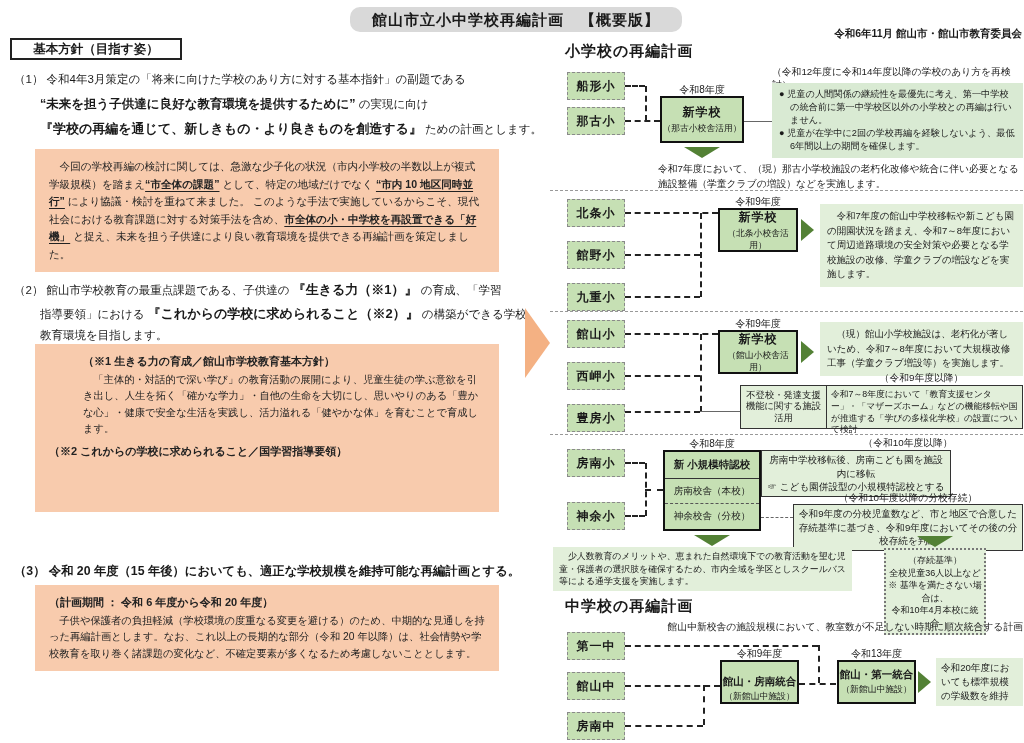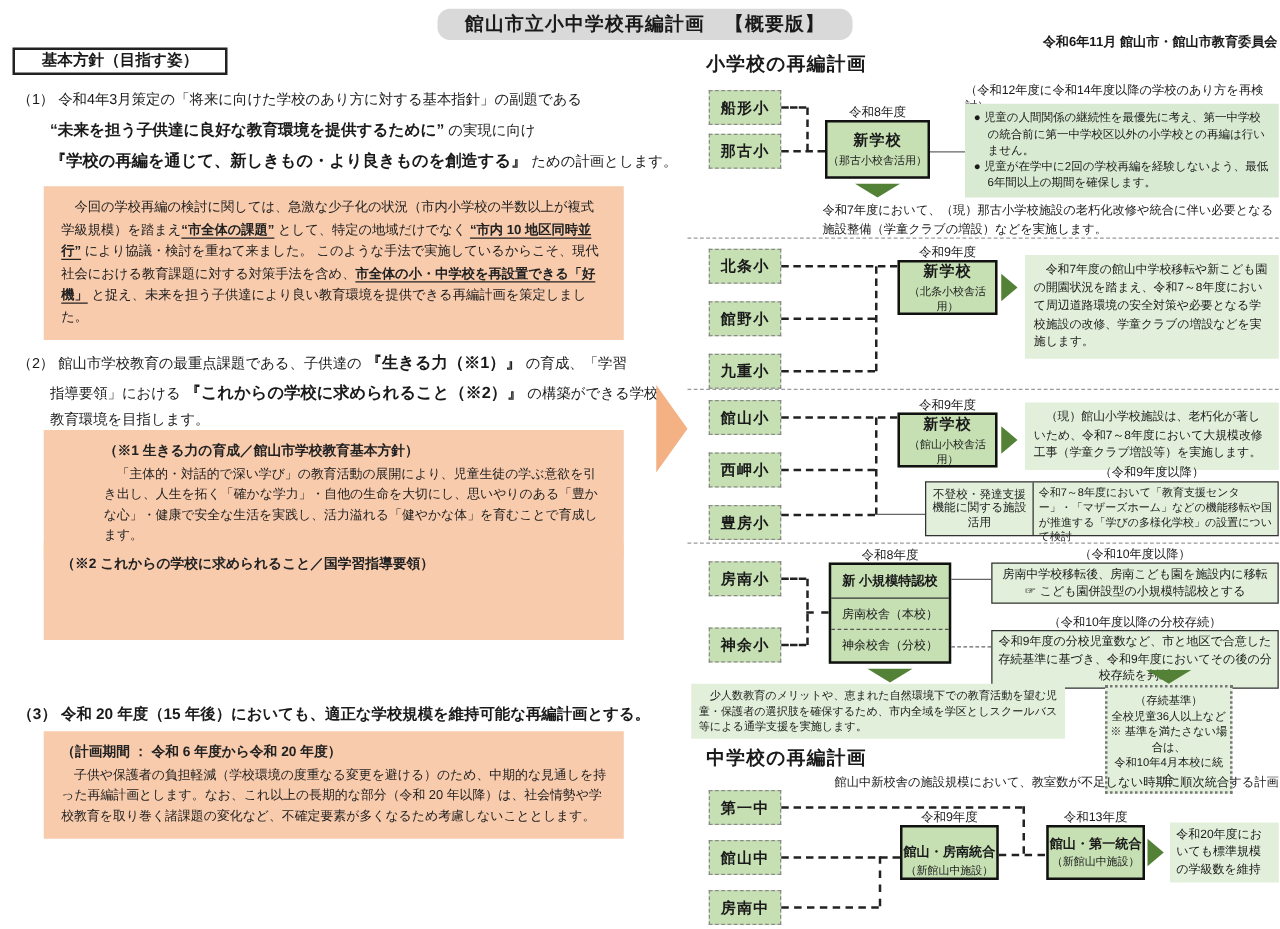--- a/index.html
+++ b/index.html
@@ -10,21 +10,21 @@
   
   .title-box { position:absolute; left:350px; top:7px; width:332px; height:25px;
                background:#d9d9d9; text-align:center; line-height:25px;
                font-weight:bold; font-size:15px; letter-spacing:1px;border-radius:10px; }
   .credit { position:absolute; left:760px; top:27px; width:262px; text-align:right;
             font-size:10.5px; font-weight:bold; }
 
   
   .policy-box { position:absolute; left:10px; top:38px; width:172px; height:22px;
                 border:2px solid #222; text-align:center; line-height:18px;
-                font-weight:bold; font-size:12.5px;font-family:Liberation Mono, monospace; }
+                font-weight:bold; font-size:12.5px; }
   .para { position:absolute; font-size:11.5px; white-space:nowrap; }
   .em1 { font-weight:bold; font-size:12.5px; }
   .em2 { font-weight:bold; font-size:13px; }
   .pinkbox { position:absolute; background:#f8cbad; width:464px; padding:9px 14px;
              font-size:10.6px; line-height:17.5px; color:#222; }
   .pinkbox .ttl { font-weight:bold; font-size:11px; margin-bottom:2px; }
   .u { font-weight:bold; text-decoration:underline; text-underline-offset:3px; }
 
   
   .school { position:absolute; width:58px; height:28px; background:#c6e0b4;
@@ -206,21 +206,21 @@
   <div class="hdash" style="left:625px; top:515px; width:20px;"></div>
   <div class="yearlab" style="left:663px; top:437px; width:98px;">令和8年度</div>
   <div class="bigbox">
     <div class="r1">新 小規模特認校</div>
     <div class="r2">房南校舎（本校）</div>
     <div class="r3">神余校舎（分校）</div>
   </div>
   <div class="hsolid" style="left:761px; top:463px; width:32px;"></div>
   <div class="hthindash" style="left:761px; top:517px; width:32px;"></div>
   <div class="notelab" style="left:793px; top:437px; width:230px; text-align:center;">（令和10年度以降）</div>
-  <div class="bordergreen" style="left:793px; top:450px; width:230px; min-height:30px;">
+  <div class="bordergreen" style="left:761px; top:450px; width:190px; min-height:30px;">
     <div>房南中学校移転後、房南こども園を施設内に移転</div>
     <div>☞ こども園併設型の小規模特認校とする</div>
   </div>
   <div class="notelab" style="left:793px; top:492px; width:230px; text-align:center;">（令和10年度以降の分校存続）</div>
   <div class="bordergreen" style="left:793px; top:504px; width:230px; min-height:30px;">令和9年度の分校児童数など、市と地区で合意した存続基準に基づき、令和9年度においてその後の分校存続を判断</div>
   <div class="arrow-down" style="left:694px; top:535px;"></div>
   <div class="arrow-down" style="left:917px; top:536px;"></div>
   <div class="bottomnote">　少人数教育のメリットや、恵まれた自然環境下での教育活動を望む児童・保護者の選択肢を確保するため、市内全域を学区としスクールバス等による通学支援を実施します。</div>
   <div class="dotbox" style="left:884px; top:548px; width:102px; min-height:54px;">
     <div>（存続基準）</div>

